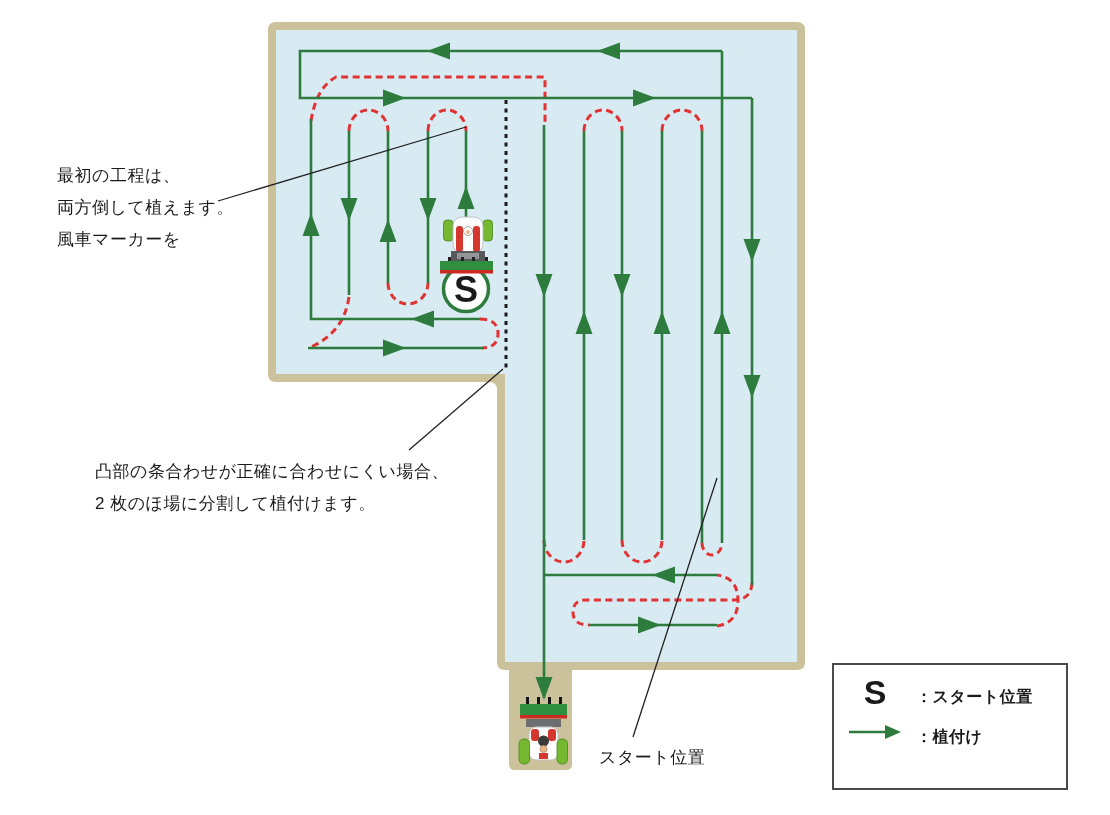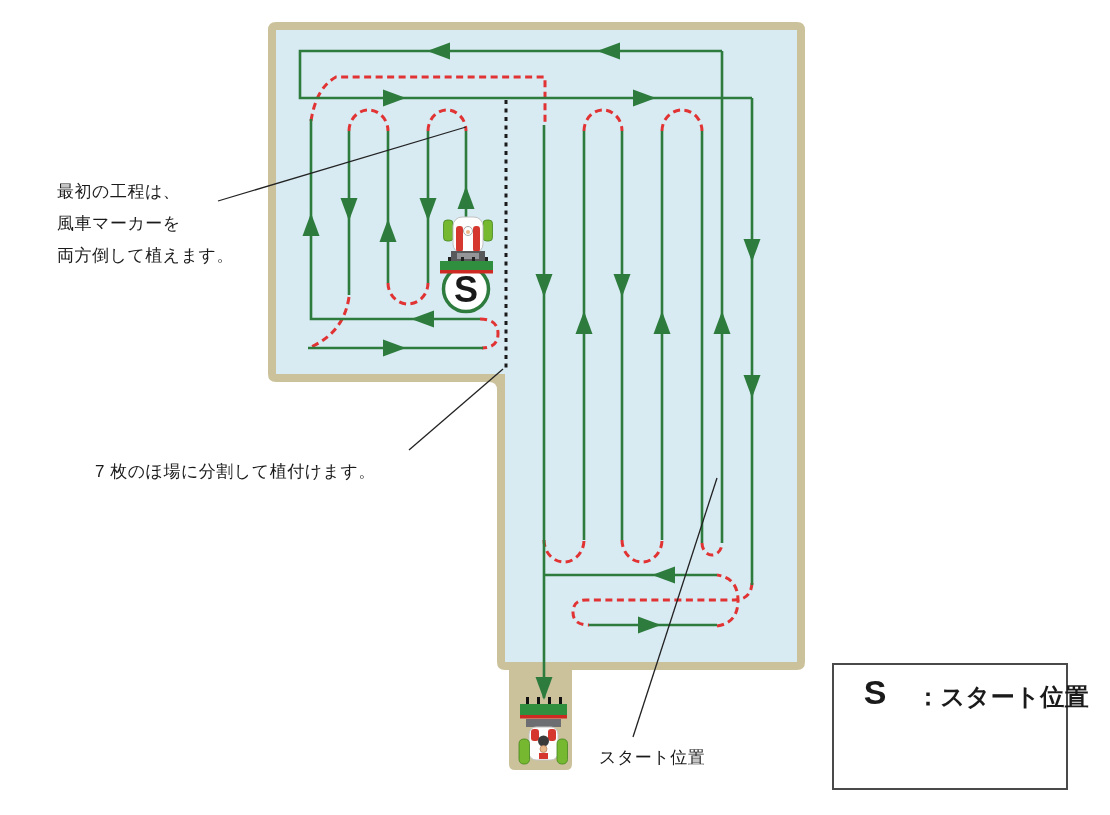--- a/index.html
+++ b/index.html
@@ -13,21 +13,21 @@
   .diagram-svg { position: absolute; left: 0; top: 0; }
 
   .annotation {
     position: absolute;
     color: #1a1a1a;
     font-size: 17px;
     line-height: 32px;
     letter-spacing: 0.5px;
     white-space: nowrap;
   }
-  .annotation-first   { left: 57px;  top: 176px; font-family: Liberation Serif, serif; }
+  .annotation-first   { left: 57px;  top: 160px; font-family: Liberation Serif, serif; }
   .annotation-split   { left: 95px;  top: 456px; }
   .annotation-rowalign{ left: 599px; top: 742px; }
 
   .legend {
     position: absolute;
     left: 832px; top: 663px;
     width: 236px; height: 127px;
     background: #ffffff;
     border: 2px solid #4a4a4a;
     box-sizing: border-box;
@@ -38,21 +38,21 @@
   .legend-symbol {
     width: 82px; display: flex;
     align-items: center; justify-content: center;
     flex: none;
   }
   .legend-s {
     font-size: 34px; font-weight: bold; color: #1a1a1a;
     line-height: 1;
   }
   .legend-label {
-    font-size: 24px; font-weight: bold; color: #1a1a1a;
+    font-size: 16px; font-weight: bold; color: #1a1a1a;
     letter-spacing: 0.5px; white-space: nowrap; margin-top: 10px;
   }
 </style>
 </head>
 <body>
 
 <div class="canvas">
 
   <svg class="diagram-svg" width="1110" height="815" viewBox="0 0 1110 815">
 
@@ -167,34 +167,44 @@
 
     <g stroke="#222222" stroke-width="1.3">
       <line x1="218" y1="201" x2="466" y2="127"></line>
       <line x1="409" y1="450" x2="503" y2="369"></line>
       <line x1="633" y1="737" x2="717" y2="478"></line>
     </g>
   </svg>
 
   <div class="annotation annotation-first">
     <div>最初の工程は、</div>
+    <div>両方倒して植えます。</div>
     <div>風車マーカーを</div>
-    <div>両方倒して植えます。</div>
   </div>
 
   <div class="annotation annotation-split">
-    <div>7 枚のほ場に分割して植付けます。</div>
+    <div>凸部の条合わせが正確に合わせにくい場合、</div>
+    <div>2 枚のほ場に分割して植付けます。</div>
   </div>
 
   <div class="annotation annotation-rowalign">
     <div>スタート位置</div>
   </div>
 
   <div class="legend">
     <div class="legend-row first">
       <div class="legend-symbol">
         <span class="legend-s">S</span>
       </div>
       <div class="legend-label">：スタート位置</div>
     </div>
+    <div class="legend-row">
+      <div class="legend-symbol">
+        <svg width="56" height="20" viewBox="0 0 56 20">
+          <line x1="2" y1="10" x2="40" y2="10" stroke="#2d7c3e" stroke-width="2.4"></line>
+          <polygon points="54,10 38,3 38,17" fill="#2d7c3e"></polygon>
+        </svg>
+      </div>
+      <div class="legend-label">：植付け</div>
+    </div>
   </div>
 
 </div>
 
 </body></html>

